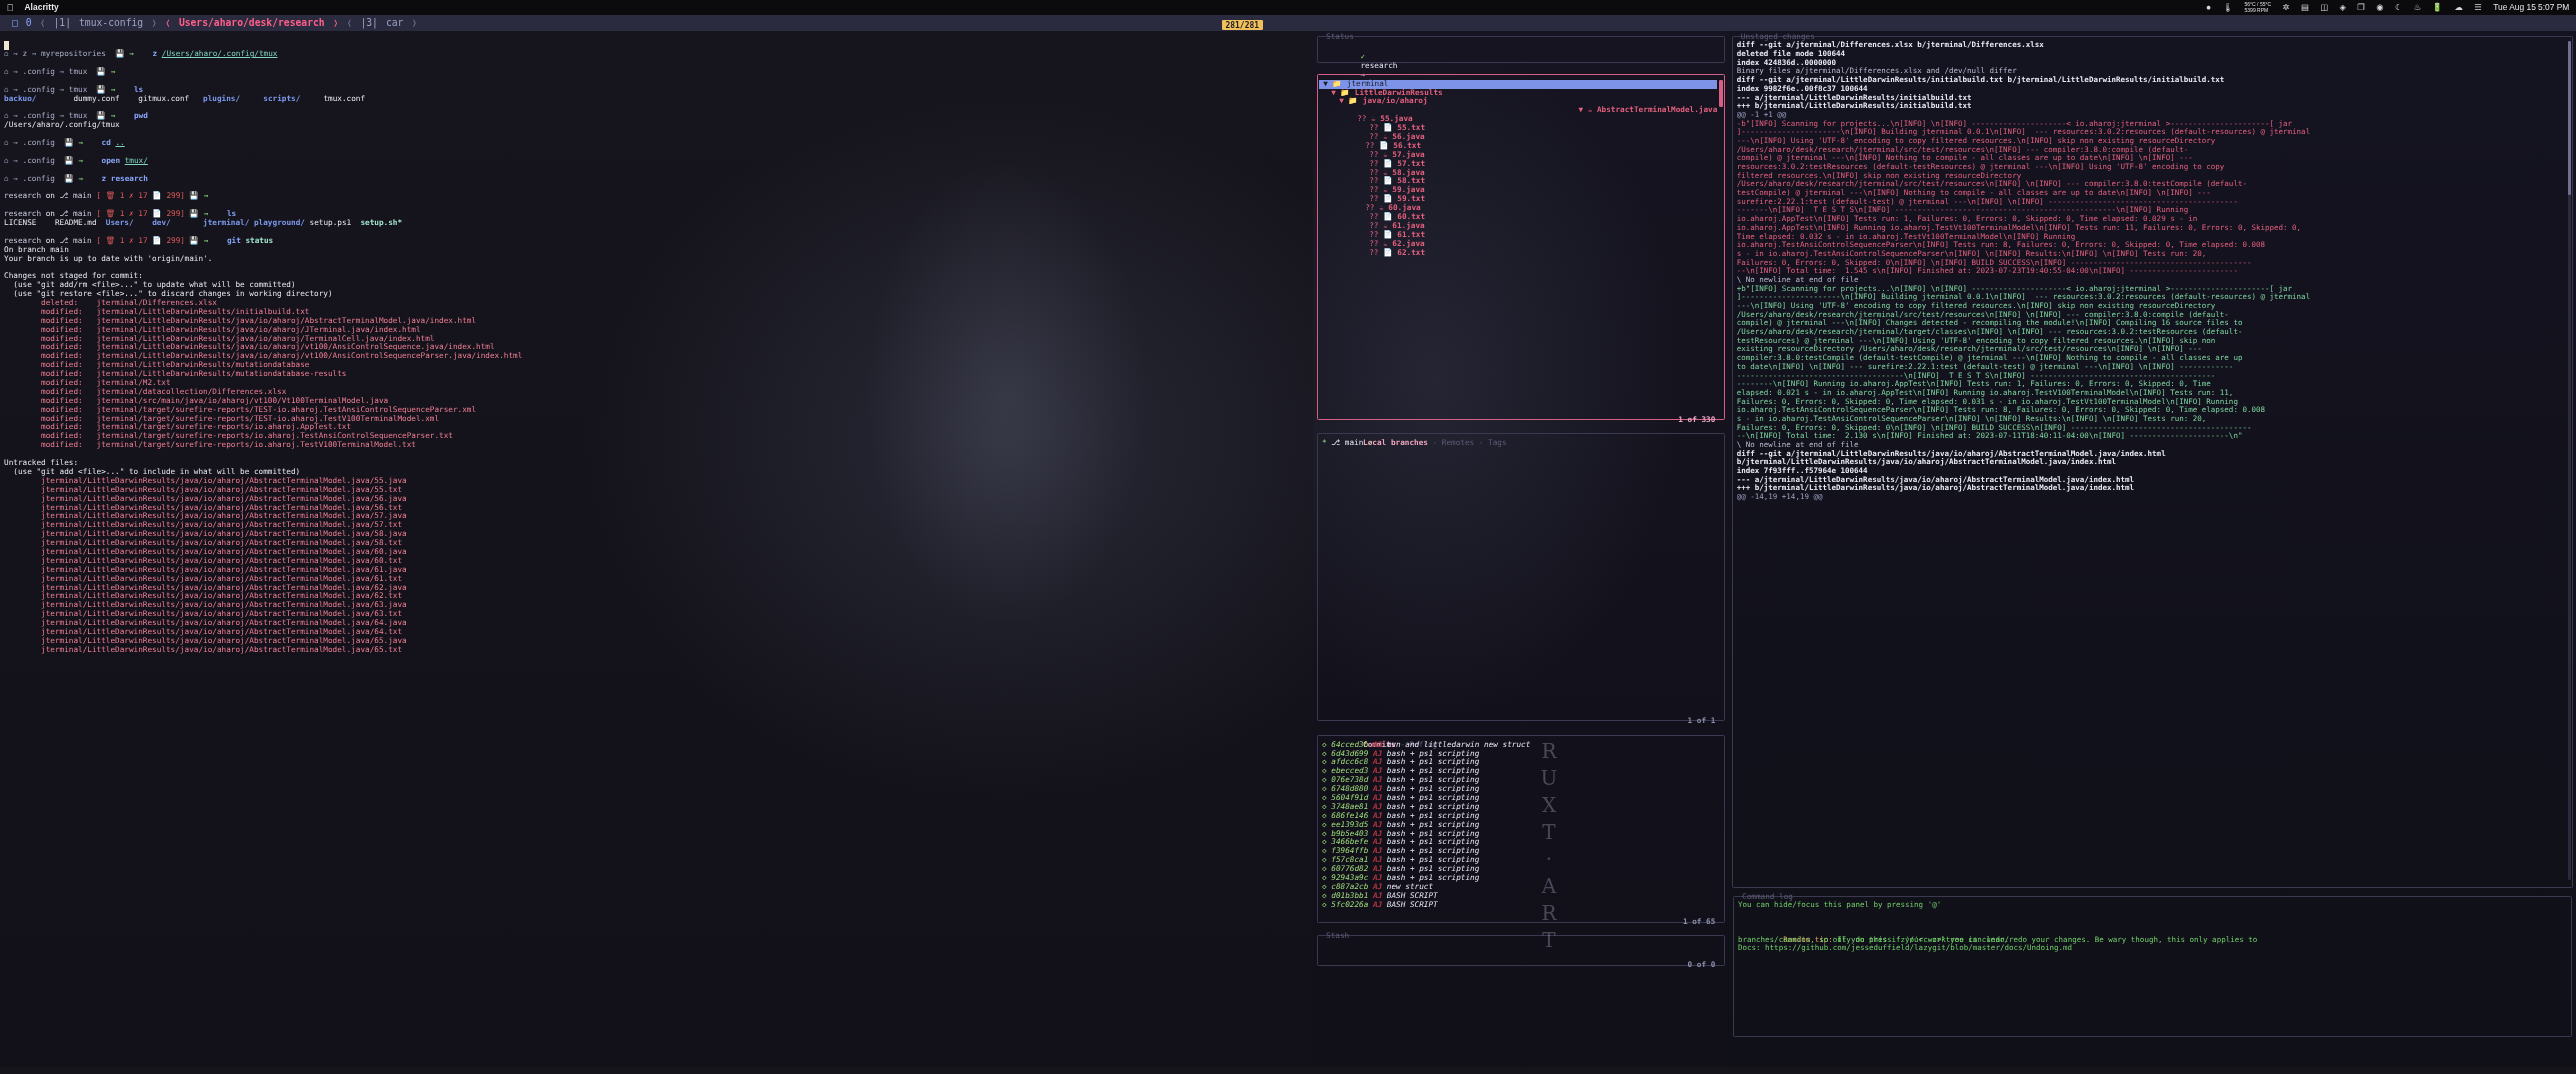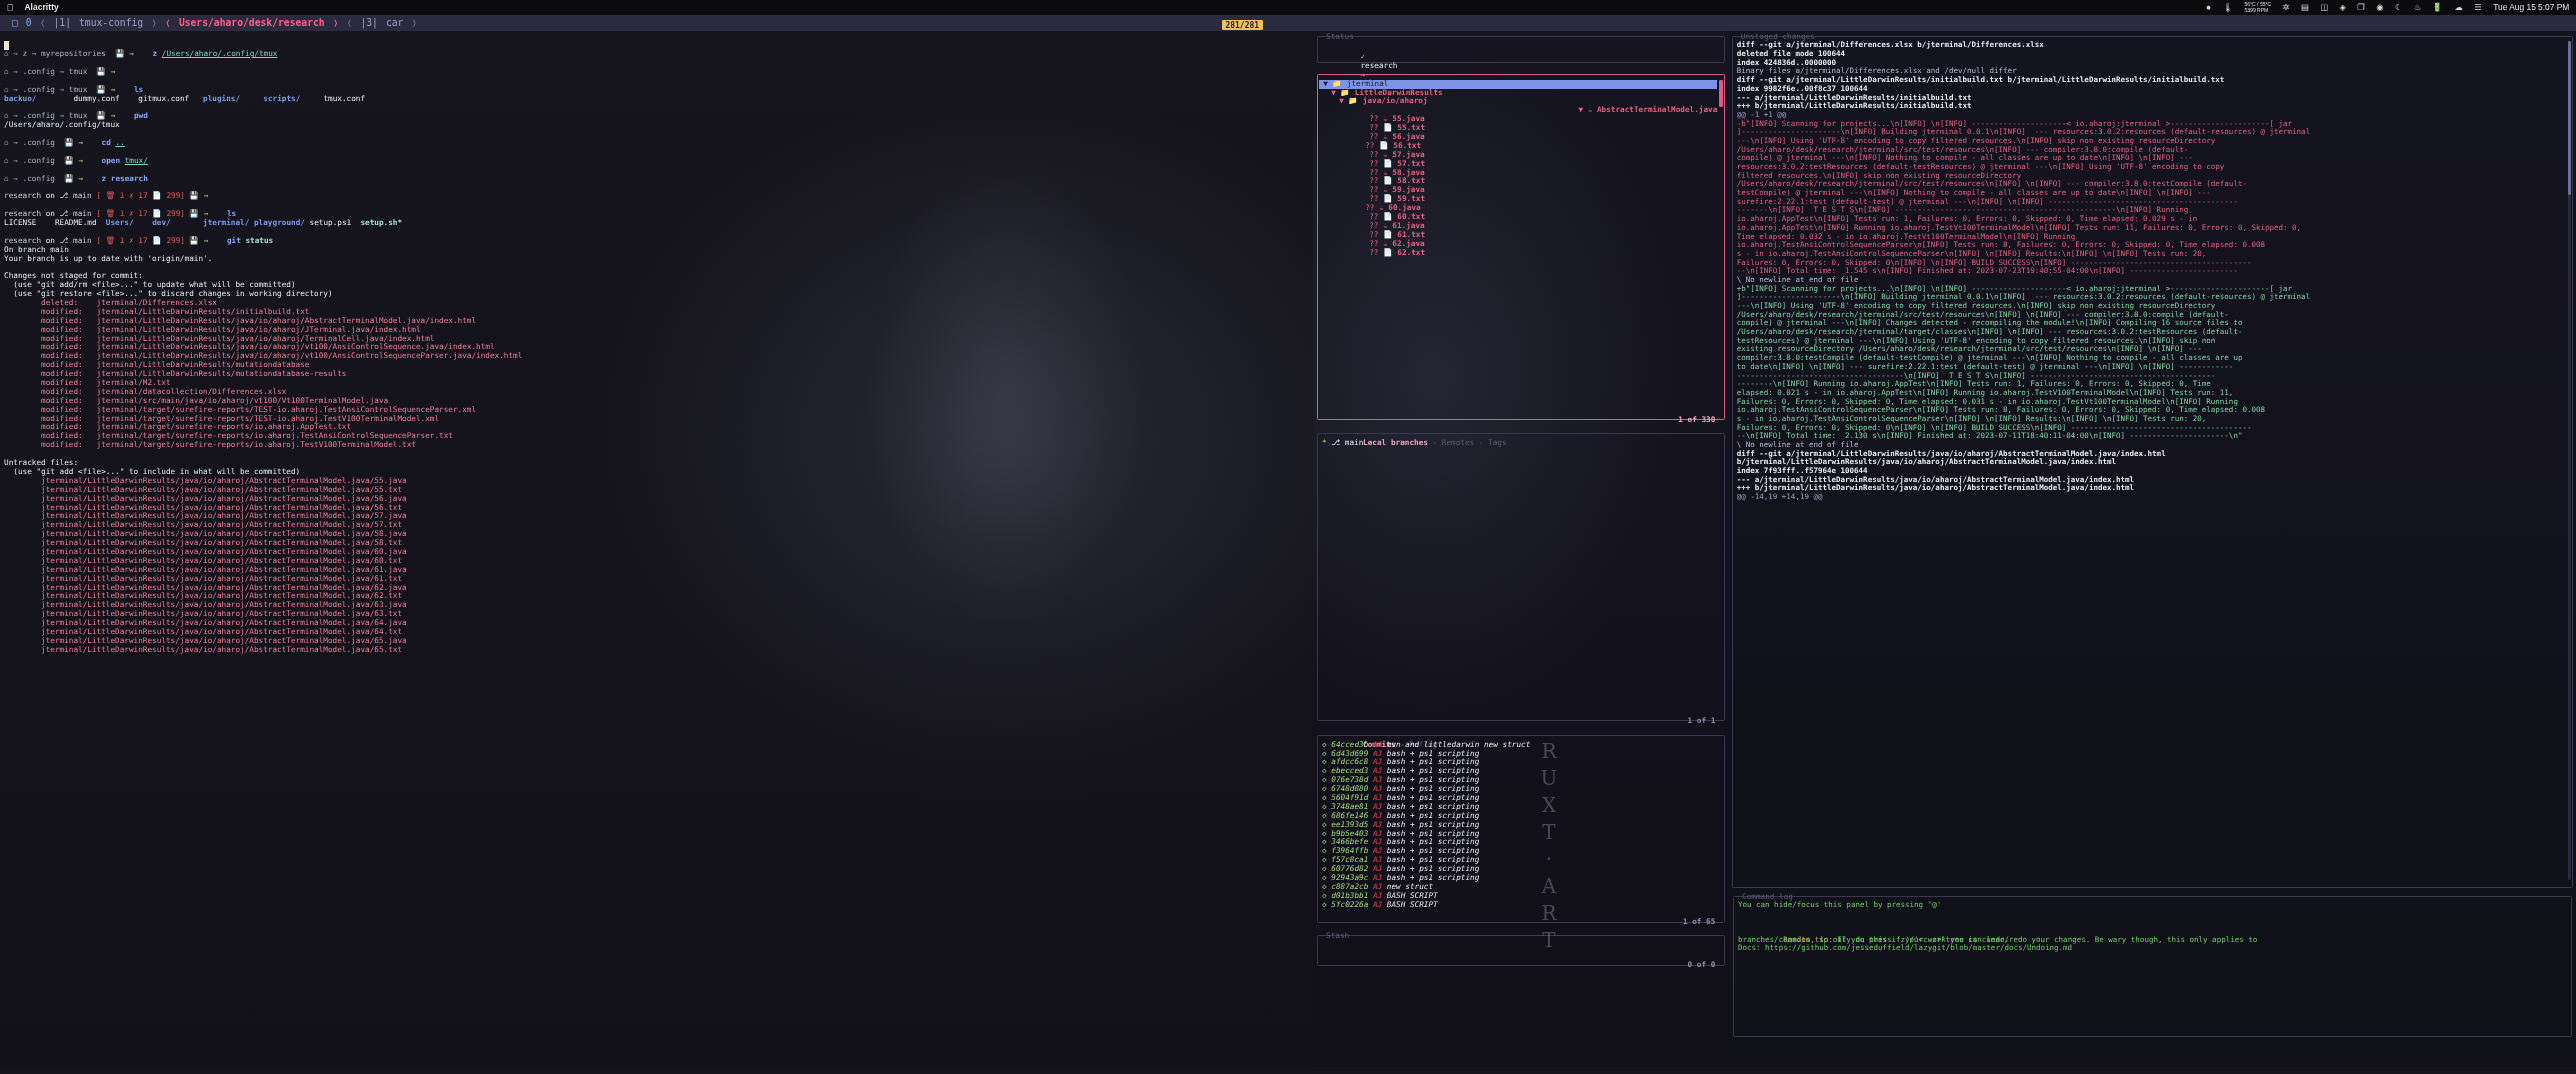--- a/index.html
+++ b/index.html
@@ -263,21 +263,21 @@
 
     <div class="lgbox active" style="left:4px; top:43px; width:408px; height:346px;">
       <div class="lgtitle">
         <span class="on">Files</span><span class="off"> - </span><span class="off">Submodules</span>
       </div>
       <div id="files-tree" style="position:absolute; left:1.3px; top:4.7px; right:6.7px; overflow:hidden; height:335px;">
           <div class="lg-line sel" style="padding-left: 4px;"><span class="">▼ </span><span class="">📁 </span><span class="">jterminal</span></div>
           <div class="lg-line" style="padding-left: 12px;"><span class="f-red">▼ </span><span class="f-red">📁 </span><span class="f-redb">LittleDarwinResults</span></div>
           <div class="lg-line" style="padding-left: 20px;"><span class="f-red">▼ </span><span class="f-red">📁 </span><span class="f-redb">java/io/aharoj</span></div>
           <div class="lg-line" style="padding-left: 24px; text-align: right;"><span class="f-red">▼ </span><span class="f-red">☕ </span><span class="f-redb">AbstractTerminalModel.java</span></div>
-          <div class="lg-line" style="padding-left: 36px;"><span class="f-red">   </span><span class="f-red">?? </span><span class="f-red">☕ </span><span class="f-redb">55.java</span></div>
+          <div class="lg-line" style="padding-left: 24px;"><span class="f-red">   </span><span class="f-red">?? </span><span class="f-red">☕ </span><span class="f-redb">55.java</span></div>
           <div class="lg-line" style="padding-left: 36px;"><span class="f-red">   </span><span class="f-red">?? </span><span class="f-red">📄 </span><span class="f-redb">55.txt</span></div>
           <div class="lg-line" style="padding-left: 36px;"><span class="f-red">   </span><span class="f-red">?? </span><span class="f-red">☕ </span><span class="f-redb">56.java</span></div>
           <div class="lg-line" style="padding-left: 32px;"><span class="f-red">   </span><span class="f-red">?? </span><span class="f-red">📄 </span><span class="f-redb">56.txt</span></div>
           <div class="lg-line" style="padding-left: 36px;"><span class="f-red">   </span><span class="f-red">?? </span><span class="f-red">☕ </span><span class="f-redb">57.java</span></div>
           <div class="lg-line" style="padding-left: 36px;"><span class="f-red">   </span><span class="f-red">?? </span><span class="f-red">📄 </span><span class="f-redb">57.txt</span></div>
           <div class="lg-line" style="padding-left: 36px;"><span class="f-red">   </span><span class="f-red">?? </span><span class="f-red">☕ </span><span class="f-redb">58.java</span></div>
           <div class="lg-line" style="padding-left: 36px;"><span class="f-red">   </span><span class="f-red">?? </span><span class="f-red">📄 </span><span class="f-redb">58.txt</span></div>
           <div class="lg-line" style="padding-left: 36px;"><span class="f-red">   </span><span class="f-red">?? </span><span class="f-red">☕ </span><span class="f-redb">59.java</span></div>
           <div class="lg-line" style="padding-left: 36px;"><span class="f-red">   </span><span class="f-red">?? </span><span class="f-red">📄 </span><span class="f-redb">59.txt</span></div>
           <div class="lg-line" style="padding-left: 32px;"><span class="f-red">   </span><span class="f-red">?? </span><span class="f-red">☕ </span><span class="f-redb">60.java</span></div>

